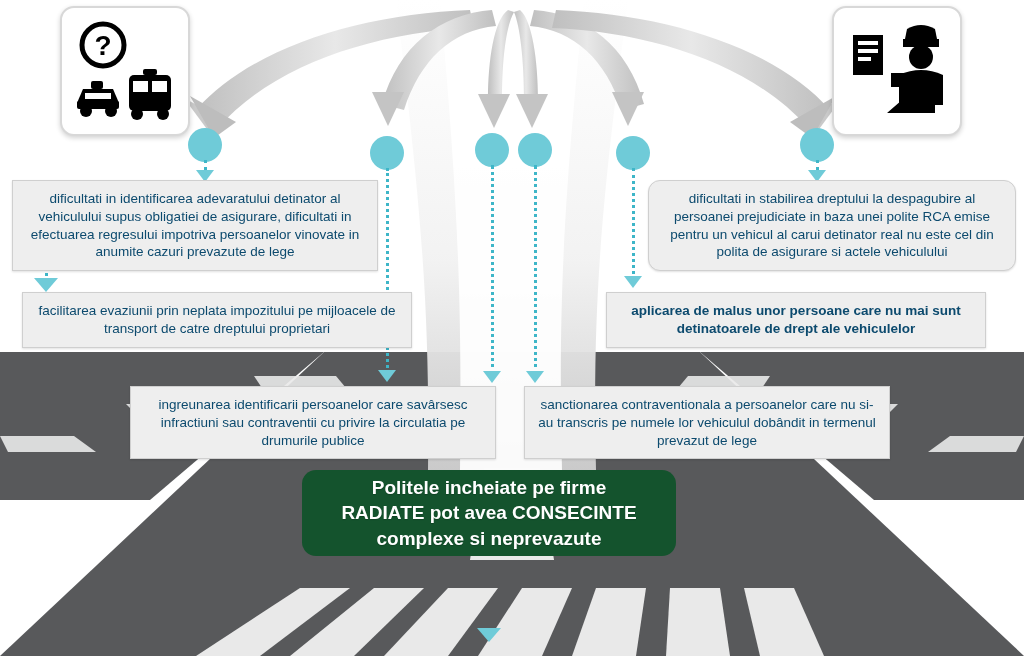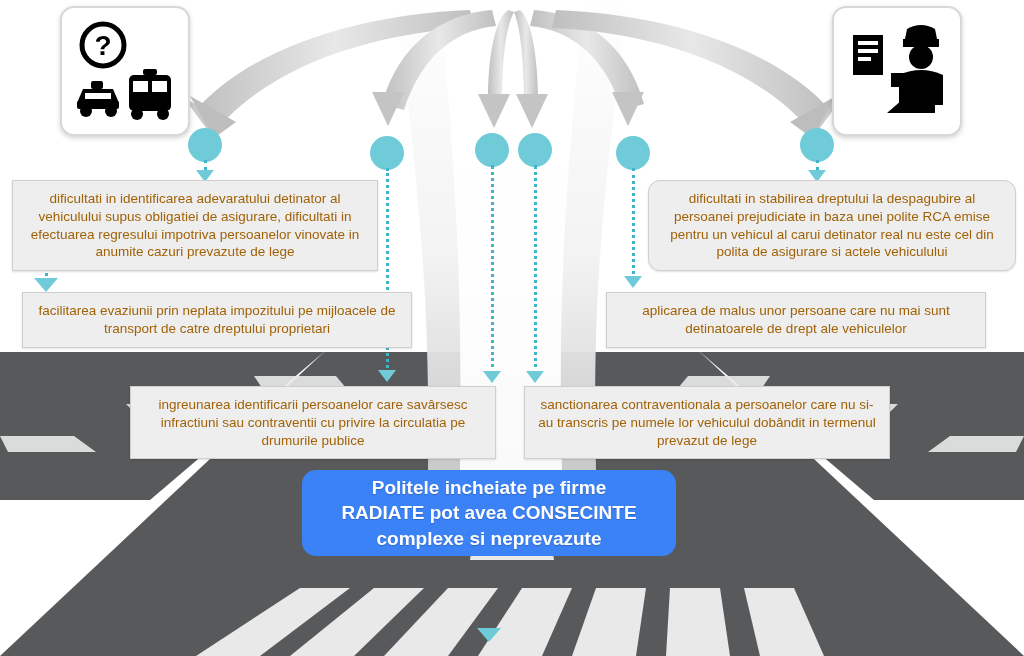--- a/index.html
+++ b/index.html
@@ -46,43 +46,43 @@
     justify-content: center;
   }
   #icon-box-left  { left: 60px;  top: 6px; }
   #icon-box-right { left: 832px; top: 6px; }
 
   
   .callout {
     position: absolute;
     background: #eeeeee;
     border: 1px solid #cfcfcf;
-    color: #a16207;
+    color: #0c4a6e;
     font-size: 13.5px;
     line-height: 1.32;
     text-align: center;
     padding: 9px 10px;
     box-sizing: border-box;
     box-shadow: 0 1px 2px rgba(0,0,0,0.12);
   }
   #callout-1 { left: 12px;  top: 180px; width: 366px; }
   #callout-2 { left: 22px;  top: 292px; width: 390px; }
   #callout-3 { left: 130px; top: 386px; width: 366px; }
   #callout-4 { left: 524px; top: 386px; width: 366px; }
-  #callout-5 { left: 606px; top: 292px; width: 380px; }
+  #callout-5 { left: 606px; top: 292px; width: 380px; font-weight: bold; }
   #callout-6 { left: 648px; top: 180px; width: 368px; border-radius: 12px; }
 
   
   #banner {
     position: absolute;
     left: 302px;
     top: 470px;
     width: 374px;
     height: 86px;
-    background: #3b82f6;
+    background: #14532d;
     border-radius: 14px;
     color: #ffffff;
     font-size: 19px;
     font-weight: bold;
     line-height: 1.32;
     text-align: center;
     display: flex;
     align-items: center;
     justify-content: center;
     padding: 4px 28px;

